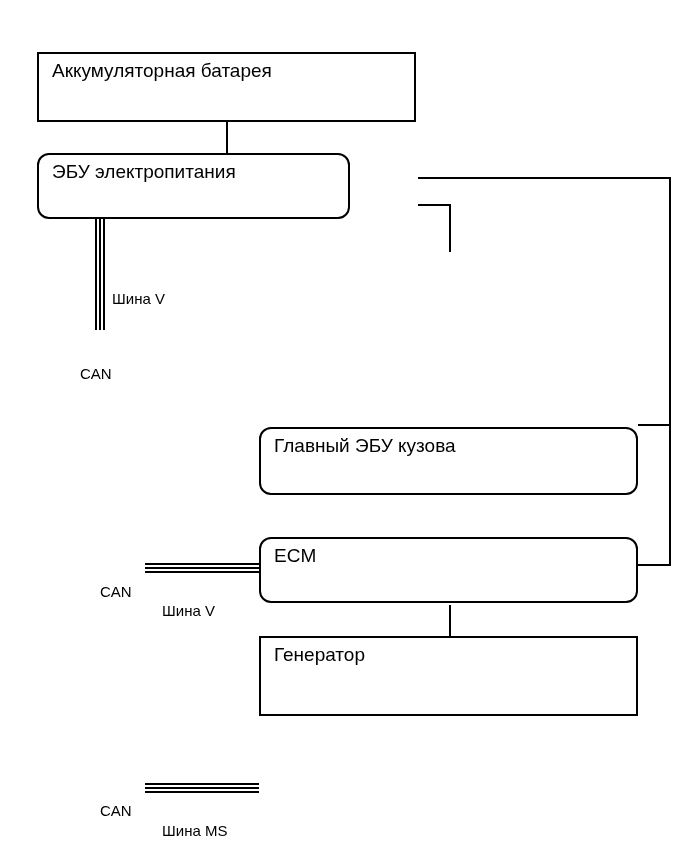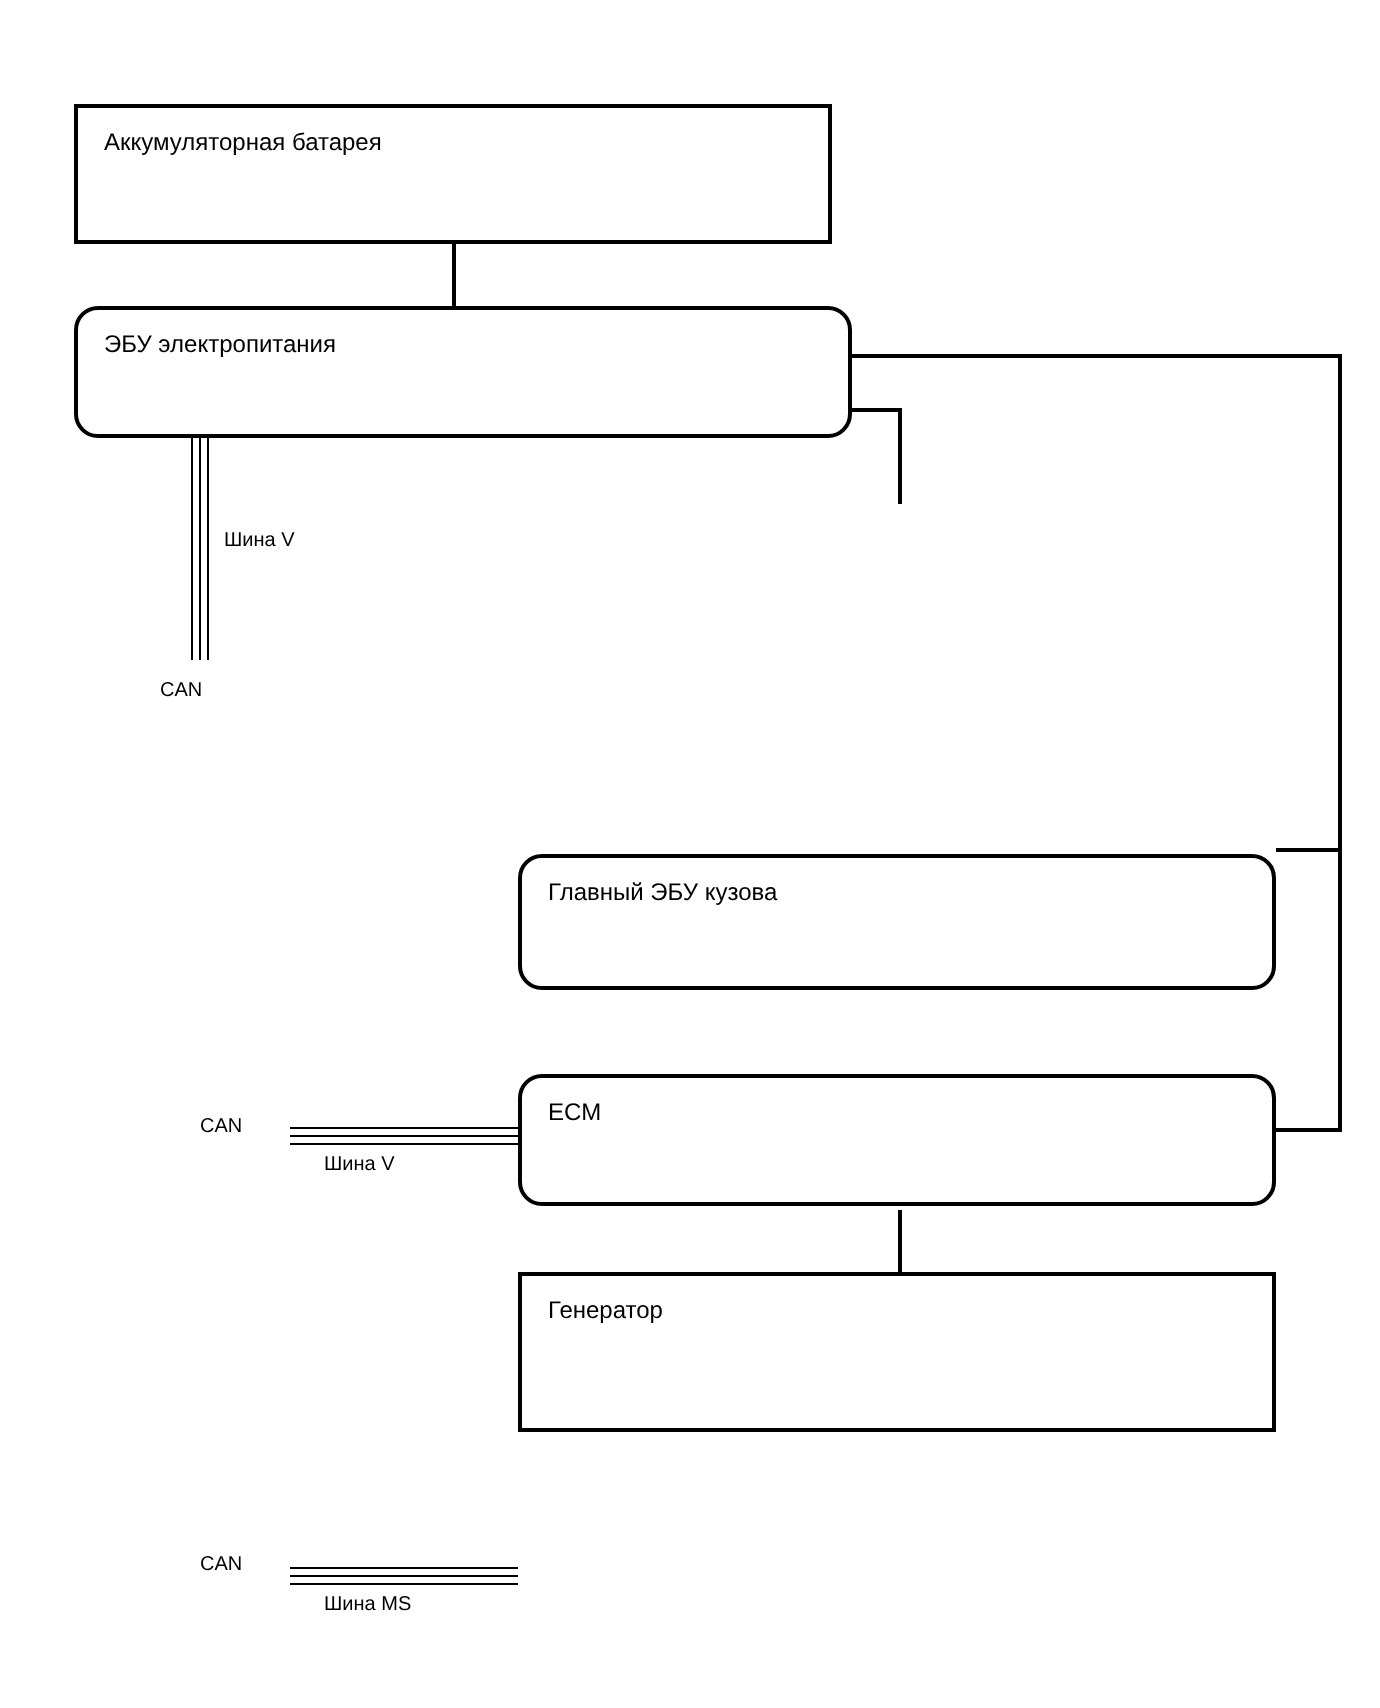--- a/index.html
+++ b/index.html
@@ -32,31 +32,32 @@
     border: 2px solid #000000;
     background: #ffffff;
   }
   .node.rounded {
     border-radius: 12px;
   }
   .node .node-label {
     position: absolute;
     left: 13px;
     top: 9px;
-    font-size: 12px;
+    font-size: 19px;
     line-height: 16px;
     white-space: nowrap;
     color: #000000;
   }
   .wire-label {
     position: absolute;
-    font-size: 10px;
+    font-size: 15px;
     line-height: 16px;
     white-space: nowrap;
     color: #000000;
+    margin-top: 28px;
   }
 </style>
 </head>
 <body>
 
 <div id="diagram-root">
 
   <svg id="wires" viewBox="0 0 690 854" xmlns="http://www.w3.org/2000/svg">
     <g stroke="#000000" stroke-width="1.6" fill="none" shape-rendering="crispEdges">
 
@@ -88,21 +89,21 @@
       <path d="M145,784 L259,784"></path>
       <path d="M145,788 L259,788"></path>
       <path d="M145,792 L259,792"></path>
     </g>
   </svg>
 
   <div class="node" style="left:37px; top:52px; width:379px; height:70px;">
     <span class="node-label">Аккумуляторная батарея</span>
   </div>
 
-  <div class="node rounded" style="left:37px; top:153px; width:389px; height:66px;text-align:right;">
+  <div class="node rounded" style="left:37px; top:153px; width:313px; height:66px;text-align:right;">
     <span class="node-label">ЭБУ электропитания</span>
   </div>
 
 
   <div class="node rounded" style="left:259px; top:392px; width:379px; height:68px;margin-top:35px;">
     <span class="node-label">Главный ЭБУ кузова</span>
   </div>
 
   <div class="node rounded" style="left:259px; top:537px; width:379px; height:66px;">
     <span class="node-label">ECM</span>

